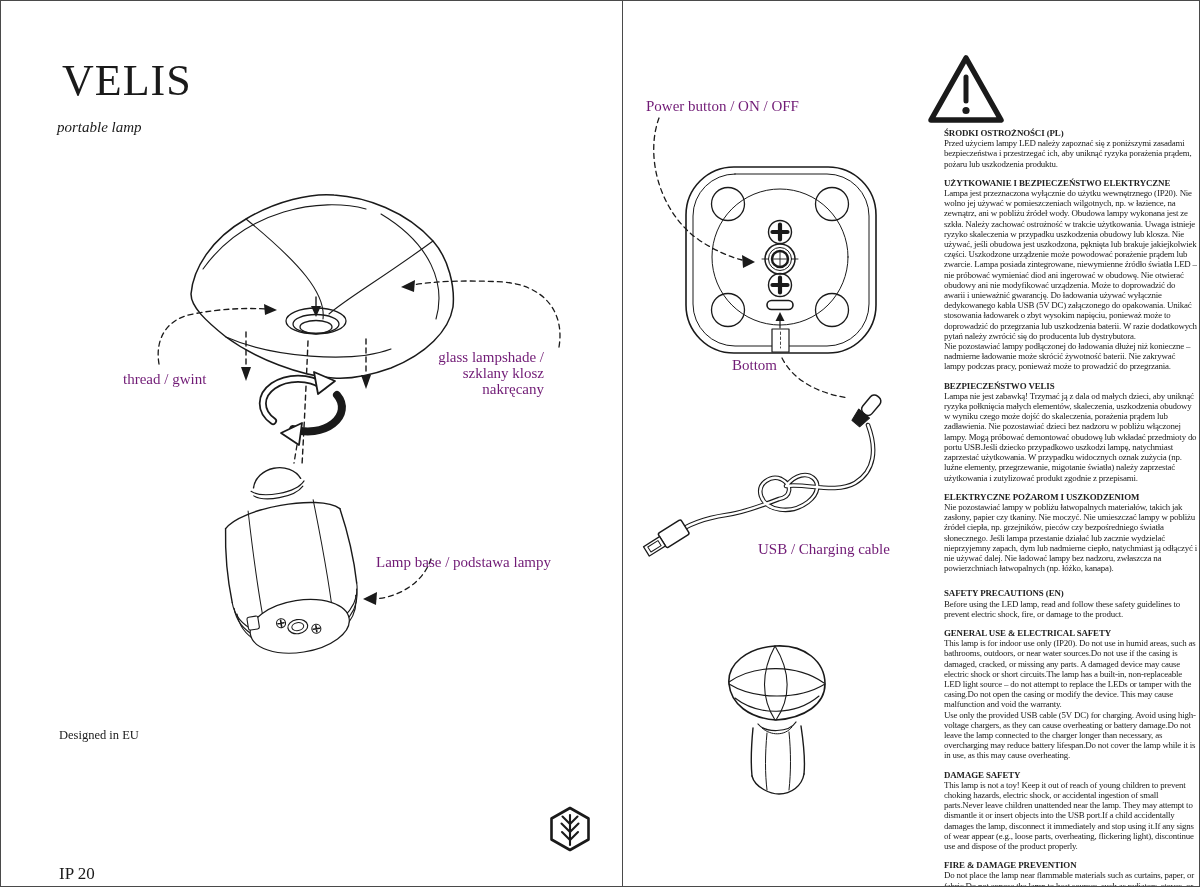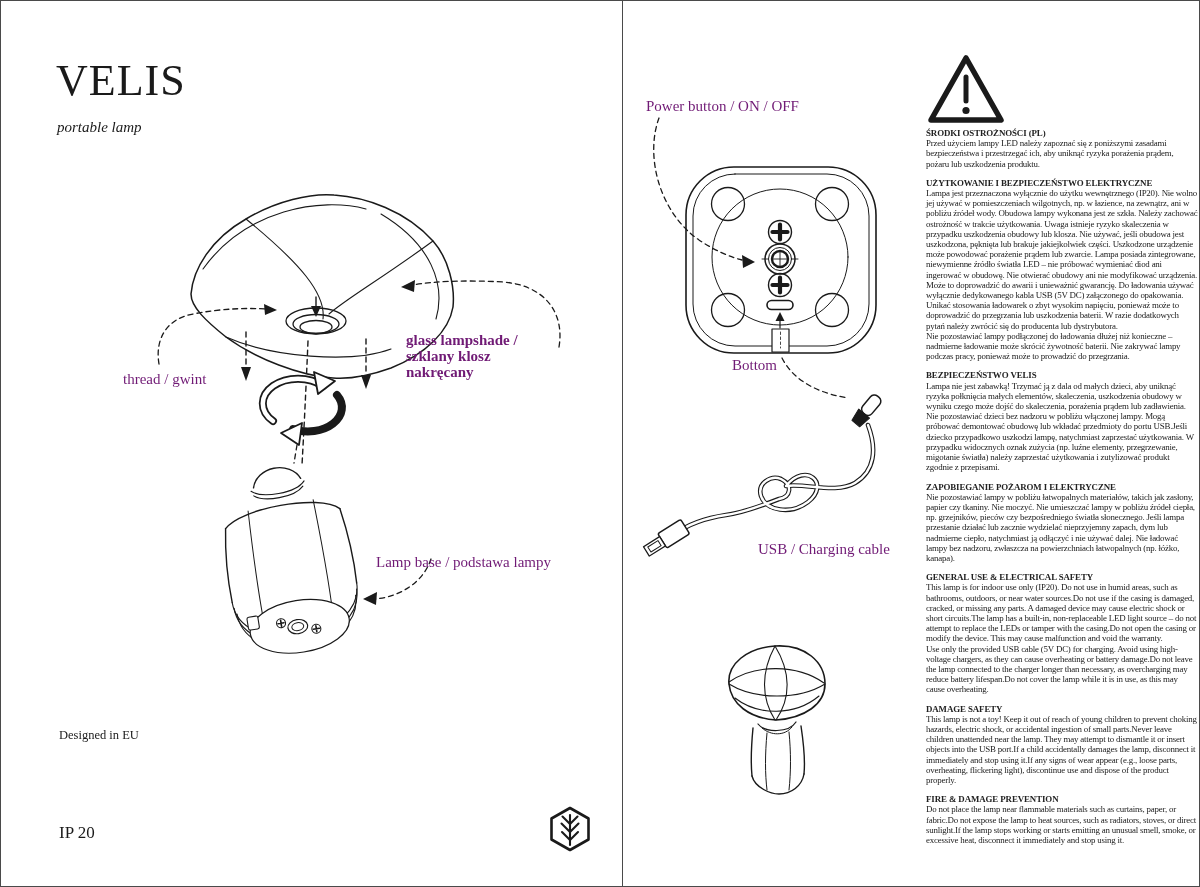--- a/index.html
+++ b/index.html
@@ -12,32 +12,32 @@
   .divider{position:absolute;left:621px;top:0;width:1px;height:887px;background:#4a4a4a;}
   .title{font-size:44px;letter-spacing:1px;line-height:1;}
   .subtitle{font-size:15px;font-style:italic;}
   .lbl{font-size:15px;line-height:16px;color:#701a75;}
   .specs{font-size:12.5px;line-height:17px;text-align:center;}
   .ip{font-size:17px;}
   .safety{
     width:272px;font-size:8.9px;line-height:10.2px;letter-spacing:-0.2px;
     color:#222;text-align:left;
   }
-  .safety .sec{margin:0 0 9px 0;}
+  .safety .sec{margin:0 0 9px 18px;}
   .safety .sec.en-gap{margin-top:15px;}
   .safety h3{margin:0;font-size:8.9px;font-weight:bold;letter-spacing:-0.1px;}
   .safety p{margin:0;}
   svg{display:block;overflow:visible;}
 </style>
 </head>
 <body>
 
 <div class="page">
 
-  <div class="abs title" style="left:55px;top:58px;">VELIS</div>
+  <div class="abs title" style="left:61px;top:58px;">VELIS</div>
   <div class="abs subtitle" style="left:56px;top:118px;">portable lamp</div>
 
   <svg class="abs" style="left:150px;top:168px;" width="420" height="300" viewBox="0 0 420 300">
     <g stroke="#1a1a1a" fill="none" stroke-width="1.5" stroke-linecap="round" stroke-linejoin="round">
 
       <path d="M 40 125 C 42 100, 60 70, 95 50 C 125 32, 160 24, 183 26 C 215 28, 255 42, 282 72
                C 298 90, 304 118, 302 138 C 298 162, 275 185, 240 199 C 215 208, 195 210, 182 209
                C 150 207, 105 190, 75 168 C 55 152, 40 138, 40 125 Z"></path>
 
       <g stroke-width="1.1">
@@ -75,21 +75,21 @@
         <path d="M 122 252 A 34 24 0 0 1 172 217" stroke-width="8"></path>
         <path d="M 122 252 A 34 24 0 0 1 172 217" stroke="#ffffff" stroke-width="4.5"></path>
         <polygon points="184,212 163,203 167,225" fill="#ffffff" stroke="#1a1a1a" stroke-width="1.8"></polygon>
         <path d="M 186 226 A 34 24 0 0 1 142 260" stroke-width="8"></path>
         <polygon points="130,264 151,254 148,276" fill="#ffffff" stroke="#1a1a1a" stroke-width="1.8"></polygon>
       </g>
     </g>
   </svg>
 
   <div class="abs lbl" style="left:122px;top:370px;">thread / gwint</div>
-  <div class="abs lbl" style="left:405px;top:331px;width:138px;text-align:left;font-weight:bold;">glass lampshade / szklany klosz nakręcany</div>
+  <div class="abs lbl" style="left:405px;top:348px;width:138px;text-align:right;">glass lampshade / szklany klosz nakręcany</div>
 
   <svg class="abs" style="left:210px;top:440px;" width="230" height="235" viewBox="0 0 230 235">
     <g stroke="#1a1a1a" fill="none" stroke-width="1.4" stroke-linecap="round" stroke-linejoin="round">
       <g transform="rotate(-9 80 130)">
 
         <path d="M 56 42 A 25 21 0 0 1 104 40"></path>
         <path d="M 53 45 C 63 54, 97 54, 107 43" stroke-width="1.1"></path>
         <path d="M 55 50 C 65 58, 95 58, 105 48" stroke-width="1.1"></path>
 
         <path d="M 22 78 C 40 60, 120 58, 138 76"></path>
@@ -117,21 +117,21 @@
       <path d="M 86 4 L 83 22" stroke-width="1.3" stroke-dasharray="5,4"></path>
 
       <path d="M 220 118 C 212 142, 188 156, 164 158" stroke-width="1.3" stroke-dasharray="5,4"></path>
       <polygon points="152,158 166,151 165,164" fill="#1a1a1a" stroke="none"></polygon>
     </g>
   </svg>
 
   <div class="abs lbl" style="left:375px;top:553px;">Lamp base / podstawa lampy</div>
 
   <div class="abs specs" style="left:58px;top:726px;">Designed in EU</div>
-  <div class="abs ip" style="left:58px;top:822px;">IP 20</div>
+  <div class="abs ip" style="left:58px;top:863px;">IP 20</div>
 
   <svg class="abs" style="left:543px;top:802px;" width="52" height="52" viewBox="0 0 52 52">
     <g stroke="#1a1a1a" fill="none" stroke-width="2.6" stroke-linecap="round" stroke-linejoin="round">
       <polygon points="26,5 44.5,15.5 44.5,36.5 26,47 7.5,36.5 7.5,15.5"></polygon>
       <g stroke-width="2.1">
         <path d="M 26 42 L 26 12"></path>
         <path d="M 26 21 L 18.5 13.5 M 26 21 L 33.5 13.5"></path>
         <path d="M 26 29 L 17.5 20.5 M 26 29 L 34.5 20.5"></path>
         <path d="M 26 37 L 18 29 M 26 37 L 34 29"></path>
       </g>
@@ -258,24 +258,28 @@
       <p>Lampa jest przeznaczona wyłącznie do użytku wewnętrznego (IP20). Nie wolno jej używać w pomieszczeniach wilgotnych, np. w łazience, na zewnątrz, ani w pobliżu źródeł wody. Obudowa lampy wykonana jest ze szkła. Należy zachować ostrożność w trakcie użytkowania. Uwaga istnieje ryzyko skaleczenia w przypadku uszkodzenia obudowy lub klosza. Nie używać, jeśli obudowa jest uszkodzona, pęknięta lub brakuje jakiejkolwiek części. Uszkodzone urządzenie może powodować porażenie prądem lub zwarcie. Lampa posiada zintegrowane, niewymienne źródło światła LED – nie próbować wymieniać diod ani ingerować w obudowę. Nie otwierać obudowy ani nie modyfikować urządzenia. Może to doprowadzić do awarii i unieważnić gwarancję. Do ładowania używać wyłącznie dedykowanego kabla USB (5V DC) załączonego do opakowania. Unikać stosowania ładowarek o zbyt wysokim napięciu, ponieważ może to doprowadzić do przegrzania lub uszkodzenia baterii. W razie dodatkowych pytań należy zwrócić się do producenta lub dystrybutora.</p>
       <p>Nie pozostawiać lampy podłączonej do ładowania dłużej niż konieczne – nadmierne ładowanie może skrócić żywotność baterii. Nie zakrywać lampy podczas pracy, ponieważ może to prowadzić do przegrzania.</p>
     </section>
 
     <section class="sec">
       <h3>BEZPIECZEŃSTWO VELIS</h3>
       <p>Lampa nie jest zabawką! Trzymać ją z dala od małych dzieci, aby uniknąć ryzyka połknięcia małych elementów, skaleczenia, uszkodzenia obudowy w wyniku czego może dojść do skaleczenia, porażenia prądem lub zadławienia. Nie pozostawiać dzieci bez nadzoru w pobliżu włączonej lampy. Mogą próbować demontować obudowę lub wkładać przedmioty do portu USB.Jeśli dziecko przypadkowo uszkodzi lampę, natychmiast zaprzestać użytkowania. W przypadku widocznych oznak zużycia (np. luźne elementy, przegrzewanie, migotanie światła) należy zaprzestać użytkowania i zutylizować produkt zgodnie z przepisami.</p>
     </section>
 
     <section class="sec">
-      <h3>ZAPOBIEGANIE POŻAROM I ELEKTRYCZNE</h3>
+      <h3>ELEKTRYCZNE POŻAROM I USZKODZENIOM</h3>
       <p>Nie pozostawiać lampy w pobliżu łatwopalnych materiałów, takich jak zasłony, papier czy tkaniny. Nie moczyć. Nie umieszczać lampy w pobliżu źródeł ciepła, np. grzejników, pieców czy bezpośredniego światła słonecznego. Jeśli lampa przestanie działać lub zacznie wydzielać nieprzyjemny zapach, dym lub nadmierne ciepło, natychmiast ją odłączyć i nie używać dalej. Nie ładować lampy bez nadzoru, zwłaszcza na powierzchniach łatwopalnych (np. łóżko, kanapa).</p>
     </section>
 
+    <section class="sec en-gap">
+      <h3>SAFETY PRECAUTIONS (EN)</h3>
+      <p>Before using the LED lamp, read and follow these safety guidelines to prevent electric shock, fire, or damage to the product.</p>
+    </section>
 
     <section class="sec">
       <h3>GENERAL USE &amp; ELECTRICAL SAFETY</h3>
       <p>This lamp is for indoor use only (IP20). Do not use in humid areas, such as bathrooms, outdoors, or near water sources.Do not use if the casing is damaged, cracked, or missing any parts. A damaged device may cause electric shock or short circuits.The lamp has a built-in, non-replaceable LED light source – do not attempt to replace the LEDs or tamper with the casing.Do not open the casing or modify the device. This may cause malfunction and void the warranty.</p>
       <p>Use only the provided USB cable (5V DC) for charging. Avoid using high-voltage chargers, as they can cause overheating or battery damage.Do not leave the lamp connected to the charger longer than necessary, as overcharging may reduce battery lifespan.Do not cover the lamp while it is in use, as this may cause overheating.</p>
     </section>
 
     <section class="sec">
       <h3>DAMAGE SAFETY</h3>
       <p>This lamp is not a toy! Keep it out of reach of young children to prevent choking hazards, electric shock, or accidental ingestion of small parts.Never leave children unattended near the lamp. They may attempt to dismantle it or insert objects into the USB port.If a child accidentally damages the lamp, disconnect it immediately and stop using it.If any signs of wear appear (e.g., loose parts, overheating, flickering light), discontinue use and dispose of the product properly.</p>

